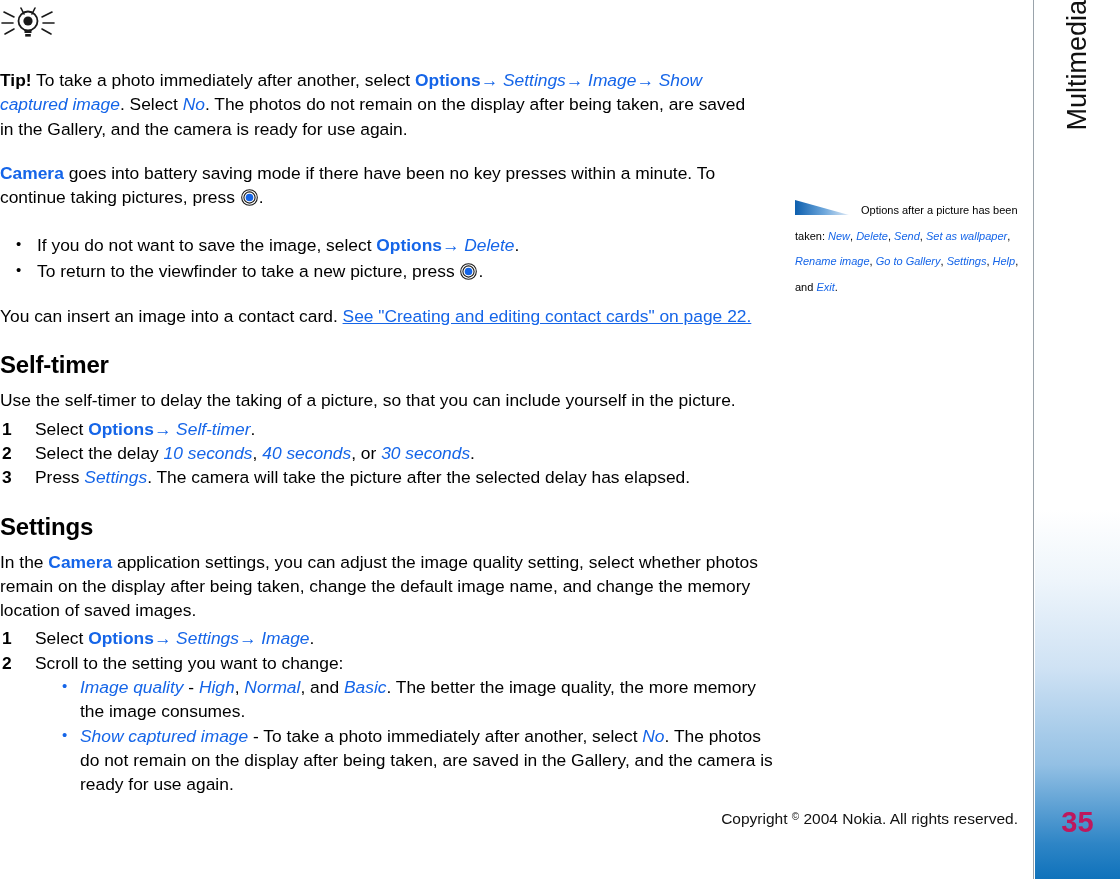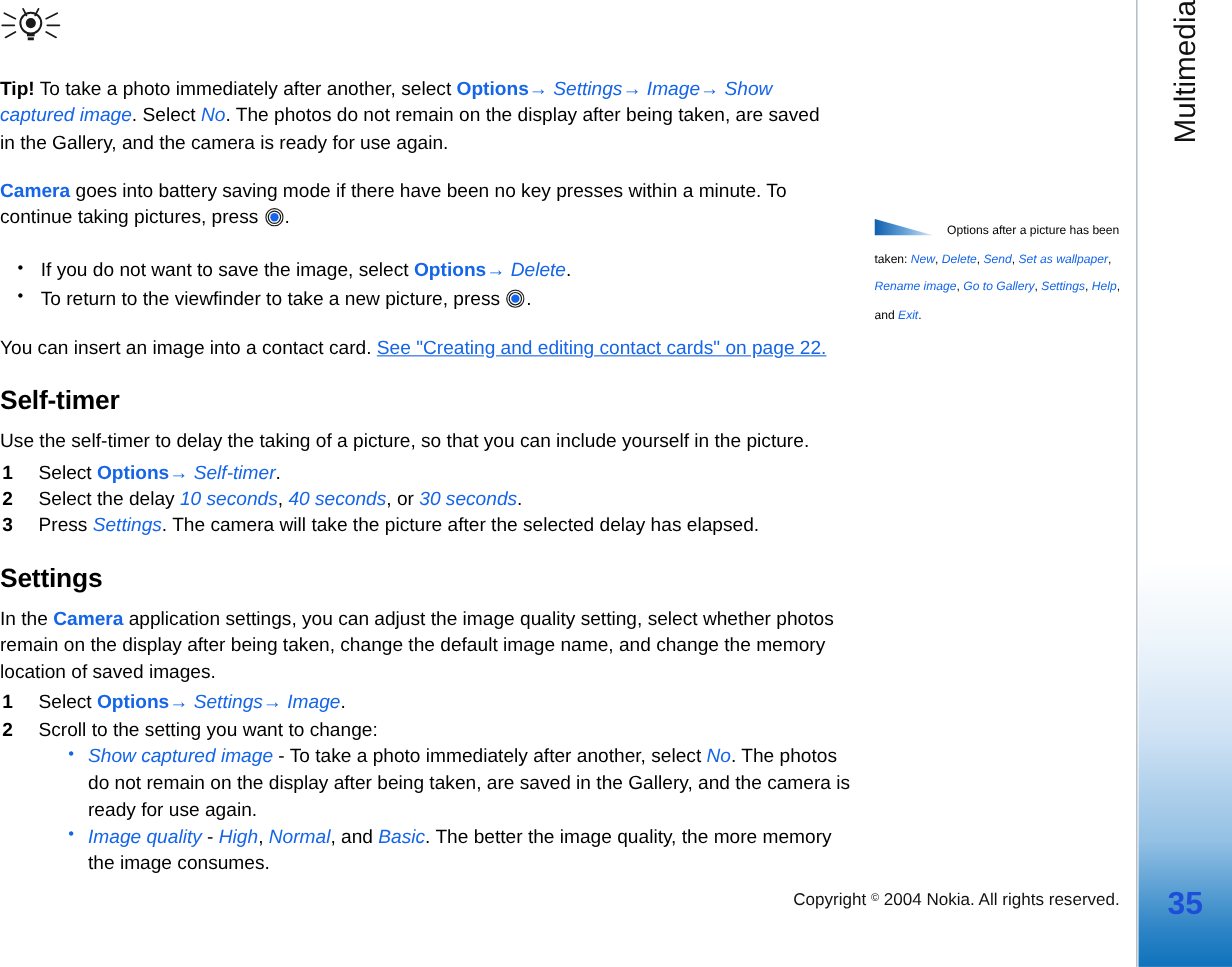--- a/index.html
+++ b/index.html
@@ -62,21 +62,21 @@
   }
   #page-number {
     position: absolute;
     left: 1035px;
     top: 800px;
     width: 85px;
     height: 45px;
     display: flex;
     align-items: center;
     justify-content: center;
-    color: #1d4ed8;
+    color: #be185d;
     font-size: 29px;
     font-weight: bold;
   }
 
   
   #main-column {
     position: absolute;
     left: 0px;
     top: 0px;
     width: 775px;
@@ -307,21 +307,21 @@
     <li><span>Press </span><span class="accent-i">Settings</span><span>. The camera will take the picture after the selected delay has elapsed.</span></li>
   </ol>
 
   <h2 class="section-heading">Settings</h2>
   <p class="para"><span>In the </span><span class="accent">Camera</span><span> application settings, you can adjust the image quality setting, select whether photos remain on the display after being taken, change the default image name, and change the memory location of saved images.</span></p>
   <ol class="steps">
     <li><span>Select </span><span class="accent">Options</span><span class="arrow">→</span> <span class="accent-i">Settings</span><span class="arrow">→</span> <span class="accent-i">Image</span><span>.</span></li>
     <li>
       <span>Scroll to the setting you want to change:</span>
       <ul class="sub-bullets">
+        <li><span class="accent-i">Image quality</span><span> - </span><span class="accent-i">High</span><span>, </span><span class="accent-i">Normal</span><span>, and </span><span class="accent-i">Basic</span><span>. The better the image quality, the more memory the image consumes.</span></li>
         <li><span class="accent-i">Show captured image</span><span> - </span><span>To take a photo immediately after another, select </span><span class="accent-i">No</span><span>. The photos do not remain on the display after being taken, are saved in the Gallery, and the camera is ready for use again.</span></li>
-        <li><span class="accent-i">Image quality</span><span> - </span><span class="accent-i">High</span><span>, </span><span class="accent-i">Normal</span><span>, and </span><span class="accent-i">Basic</span><span>. The better the image quality, the more memory the image consumes.</span></li>
       </ul>
     </li>
   </ol>
 
 </div>
 
 <div id="footer"><span>Copyright </span><sup>©</sup><span> 2004 Nokia. All rights reserved.</span></div>
 
 </body></html>

